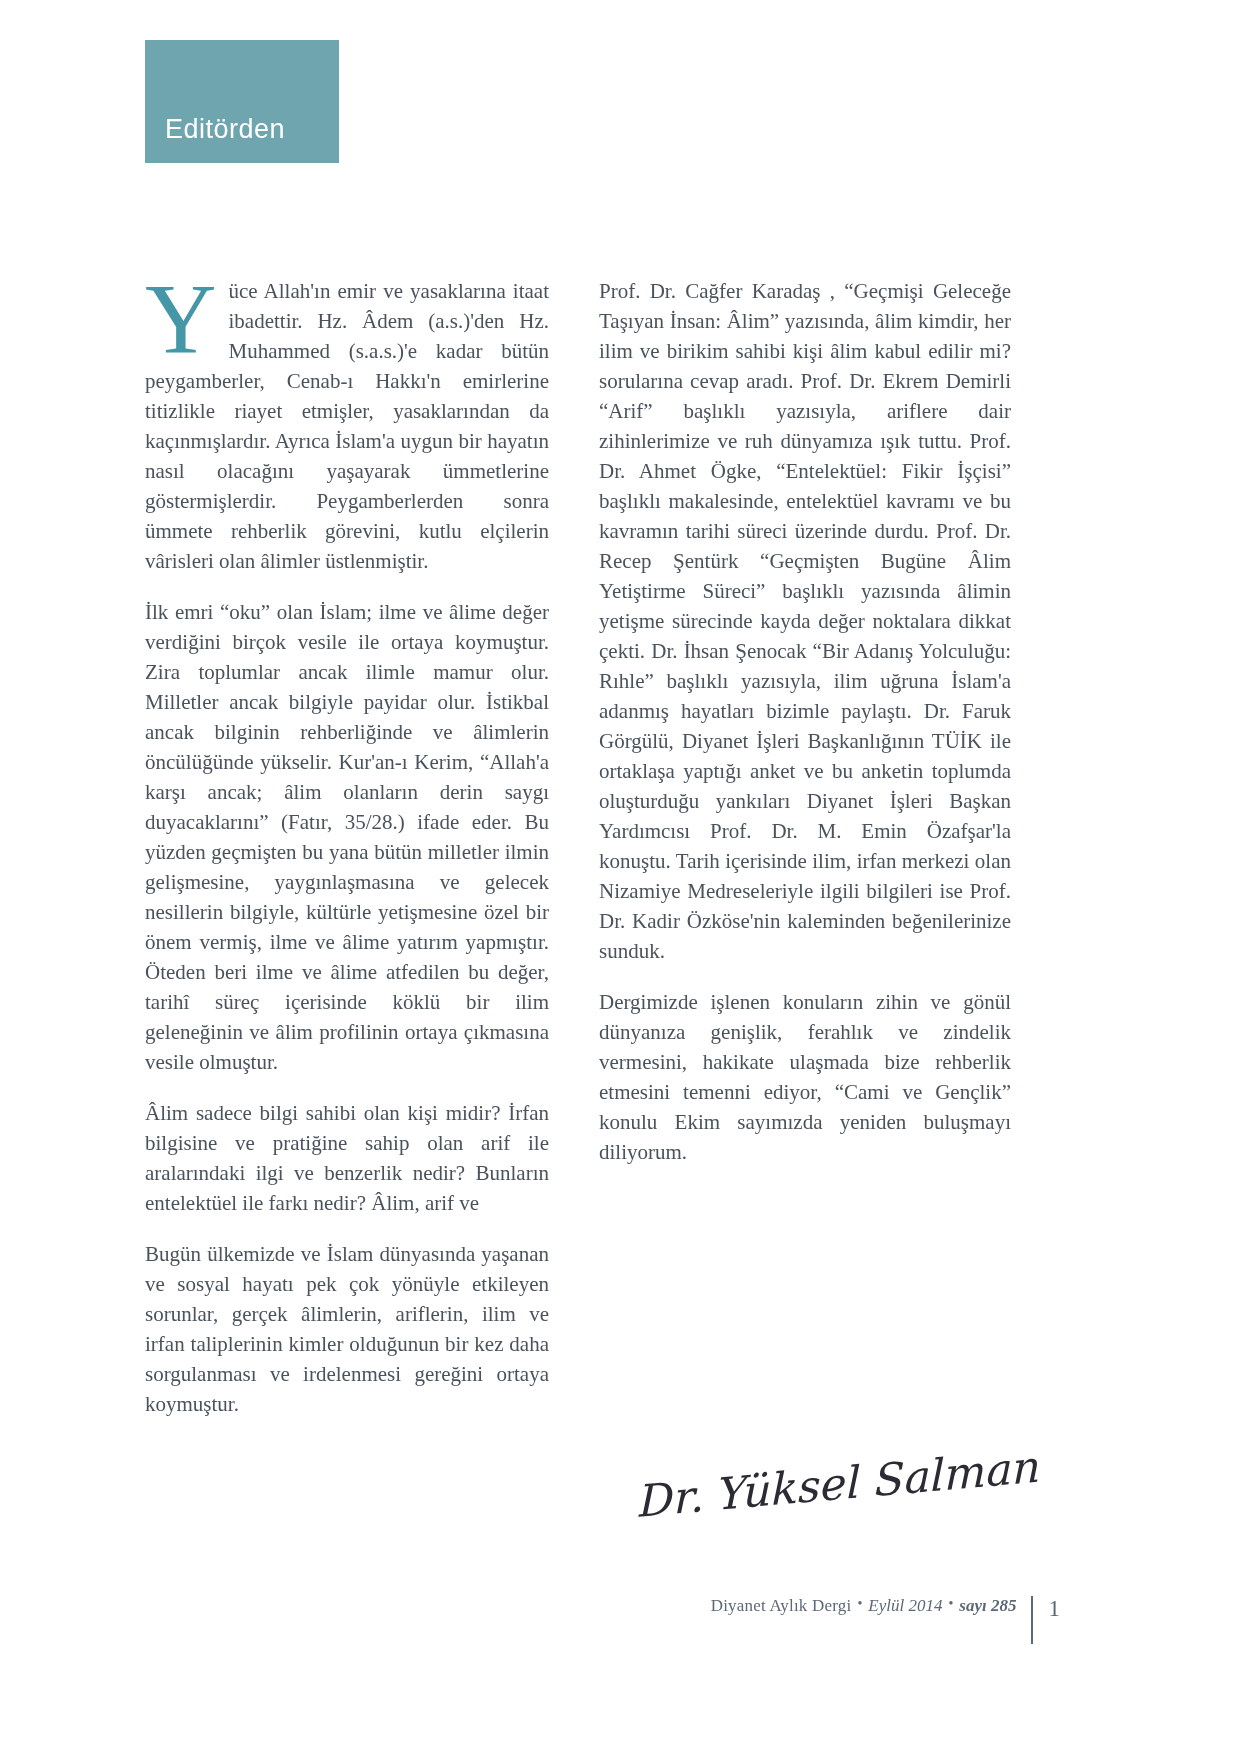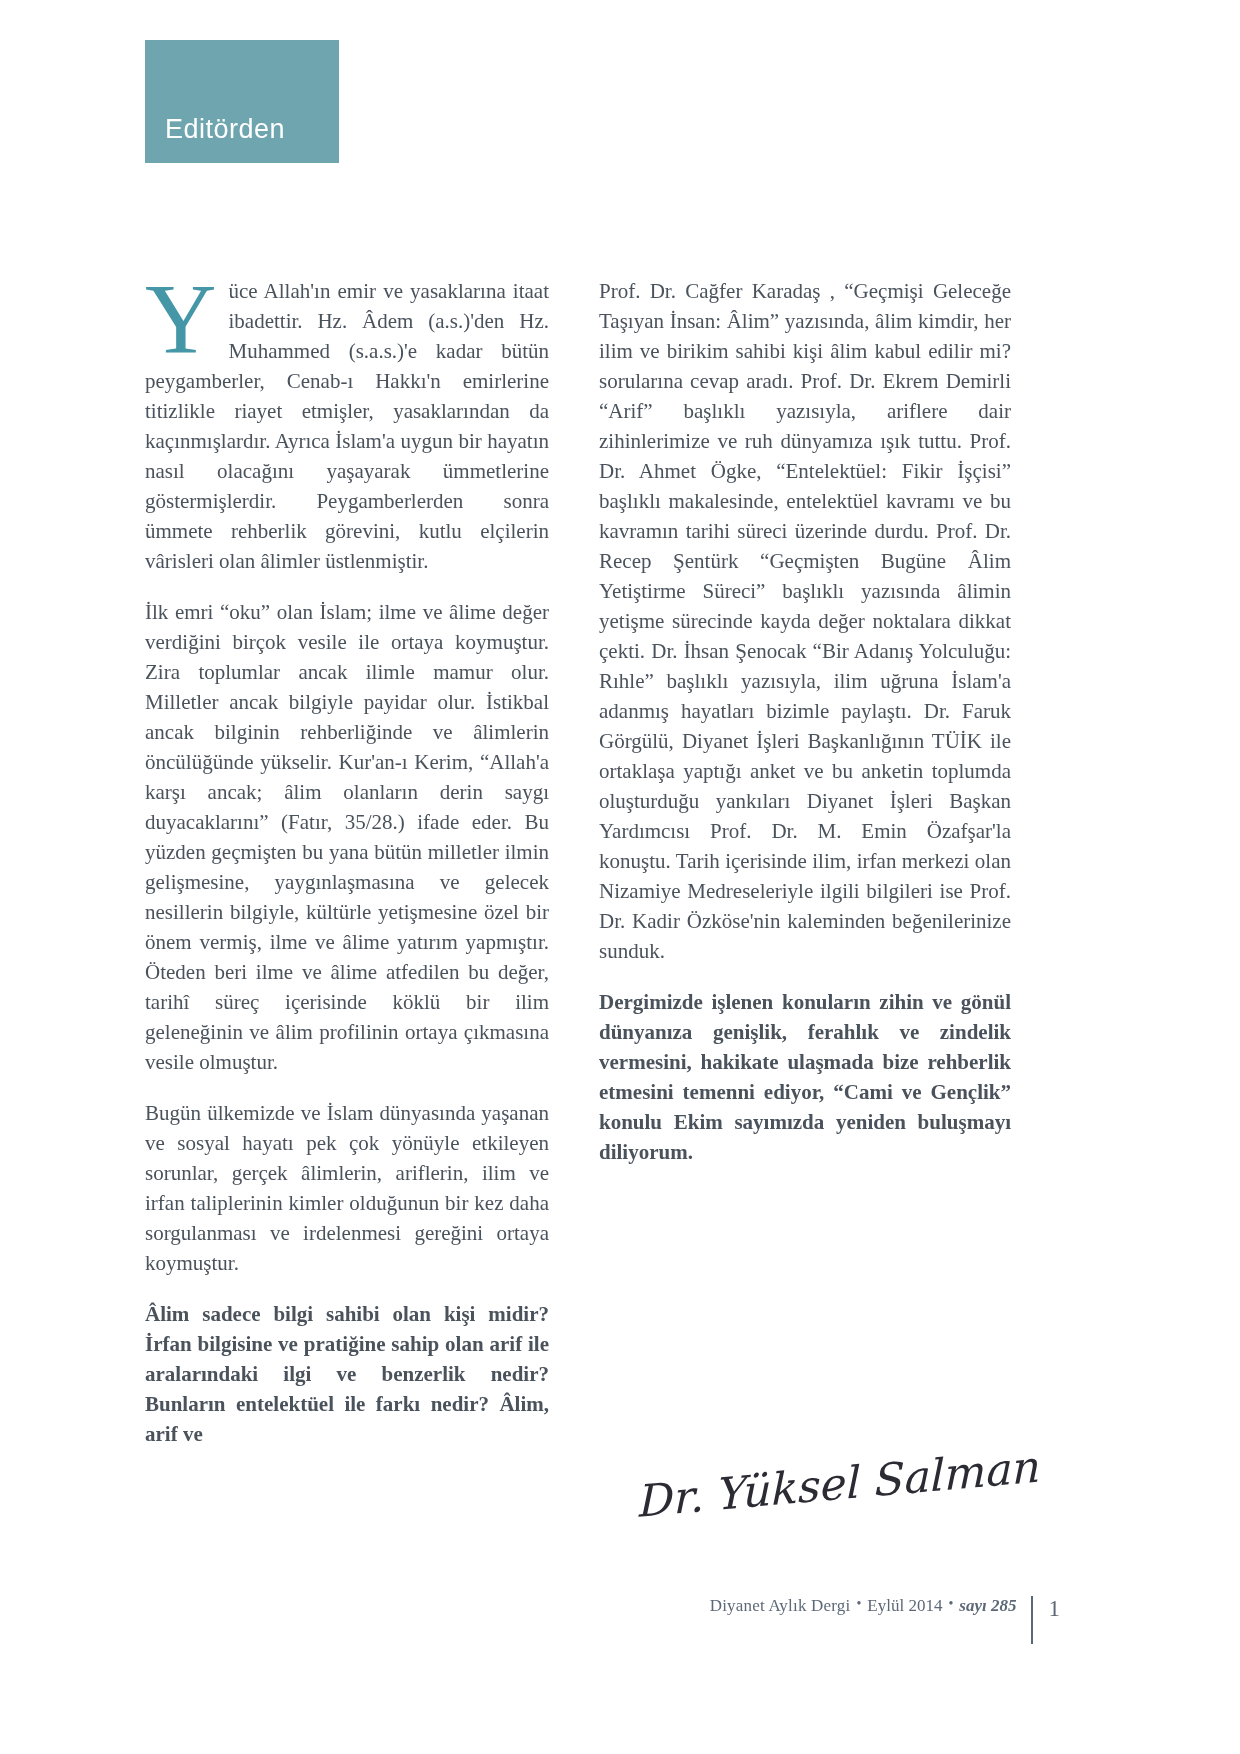--- a/index.html
+++ b/index.html
@@ -38,21 +38,21 @@
     top: 276px;
     width: 404px;
     color: #4A525C;
     font-size: 21px;
     line-height: 30px;
     text-align: justify;
   }
   .column.left  { left: 145px; }
   .column.right { left: 599px; width: 412px; }
   .column p { margin: 0 0 21px 0; }
-  .column p:last-child { margin-bottom: 0; font-weight: bold; }
+  .column p:last-child { margin-bottom: 0; }
 
   .dropcap {
     float: left;
     color: #4596A7;
     font-size: 99px;
     line-height: 78px;
     padding: 4px 12px 0 0;
     font-family: "Liberation Serif", serif;
   }
 
@@ -78,21 +78,21 @@
     top: 1596px;
     width: 520px;
     height: 52px;
     display: flex;
     justify-content: flex-end;
     color: #5D6877;
     font-size: 17px;
   }
   .footer .journal { letter-spacing: 0.2px; }
   .footer .sep { margin: 0 6px; font-size: 14px; }
-  .footer .date { }
+  .footer .date { font-style: italic; }
   .footer .issue { font-style: italic; font-weight: bold; }
   .footer .divider {
     width: 2px;
     height: 48px;
     background: #5D6877;
     margin: 0 16px 0 14px;
   }
   .footer .pagenum {
     font-size: 23px;
     font-family: "Liberation Serif", serif;
@@ -103,22 +103,22 @@
 
 <div class="page">
 
   <div class="tagbox">
     <span class="taglabel">Editörden</span>
   </div>
 
   <div class="column left">
     <p><span class="dropcap">Y</span><span>üce Allah'ın emir ve yasaklarına itaat ibadettir. Hz. Âdem (a.s.)'den Hz. Muhammed (s.a.s.)'e kadar bütün peygamberler, Cenab-ı Hakkı'n emirlerine titizlikle riayet etmişler, yasaklarından da kaçınmışlardır. Ayrıca İslam'a uygun bir hayatın nasıl olacağını yaşayarak ümmetlerine göstermişlerdir. Peygamberlerden sonra ümmete rehberlik görevini, kutlu elçilerin vârisleri olan âlimler üstlenmiştir.</span></p>
     <p>İlk emri “oku” olan İslam; ilme ve âlime değer verdiğini birçok vesile ile ortaya koymuştur. Zira toplumlar ancak ilimle mamur olur. Milletler ancak bilgiyle payidar olur. İstikbal ancak bilginin rehberliğinde ve âlimlerin öncülüğünde yükselir. Kur'an-ı Kerim, “Allah'a karşı ancak; âlim olanların derin saygı duyacaklarını” (Fatır, 35/28.) ifade eder. Bu yüzden geçmişten bu yana bütün milletler ilmin gelişmesine, yaygınlaşmasına ve gelecek nesillerin bilgiyle, kültürle yetişmesine özel bir önem vermiş, ilme ve âlime yatırım yapmıştır. Öteden beri ilme ve âlime atfedilen bu değer, tarihî süreç içerisinde köklü bir ilim geleneğinin ve âlim profilinin ortaya çıkmasına vesile olmuştur.</p>
+    <p>Âlim sadece bilgi sahibi olan kişi midir? İrfan bilgisine ve pratiğine sahip olan arif ile aralarındaki ilgi ve benzerlik nedir? Bunların entelektüel ile farkı nedir? Âlim, arif ve</p>
     <p>Bugün ülkemizde ve İslam dünyasında yaşanan ve sosyal hayatı pek çok yönüyle etkileyen sorunlar, gerçek âlimlerin, ariflerin, ilim ve irfan taliplerinin kimler olduğunun bir kez daha sorgulanması ve irdelenmesi gereğini ortaya koymuştur.</p>
-    <p>Âlim sadece bilgi sahibi olan kişi midir? İrfan bilgisine ve pratiğine sahip olan arif ile aralarındaki ilgi ve benzerlik nedir? Bunların entelektüel ile farkı nedir? Âlim, arif ve</p>
   </div>
 
   <div class="column right">
     <p>Prof. Dr. Cağfer Karadaş , “Geçmişi Geleceğe Taşıyan İnsan: Âlim” yazısında, âlim kimdir, her ilim ve birikim sahibi kişi âlim kabul edilir mi? sorularına cevap aradı. Prof. Dr. Ekrem Demirli “Arif” başlıklı yazısıyla, ariflere dair zihinlerimize ve ruh dünyamıza ışık tuttu. Prof. Dr. Ahmet Ögke, “Entelektüel: Fikir İşçisi” başlıklı makalesinde, entelektüel kavramı ve bu kavramın tarihi süreci üzerinde durdu. Prof. Dr. Recep Şentürk “Geçmişten Bugüne Âlim Yetiştirme Süreci” başlıklı yazısında âlimin yetişme sürecinde kayda değer noktalara dikkat çekti. Dr. İhsan Şenocak “Bir Adanış Yolculuğu: Rıhle” başlıklı yazısıyla, ilim uğruna İslam'a adanmış hayatları bizimle paylaştı. Dr. Faruk Görgülü, Diyanet İşleri Başkanlığının TÜİK ile ortaklaşa yaptığı anket ve bu anketin toplumda oluşturduğu yankıları Diyanet İşleri Başkan Yardımcısı Prof. Dr. M. Emin Özafşar'la konuştu. Tarih içerisinde ilim, irfan merkezi olan Nizamiye Medreseleriyle ilgili bilgileri ise Prof. Dr. Kadir Özköse'nin kaleminden beğenilerinize sunduk.</p>
     <p>Dergimizde işlenen konuların zihin ve gönül dünyanıza genişlik, ferahlık ve zindelik vermesini, hakikate ulaşmada bize rehberlik etmesini temenni ediyor, “Cami ve Gençlik” konulu Ekim sayımızda yeniden buluşmayı diliyorum.</p>
   </div>
 
   <div class="signature">Dr. Yüksel Salman</div>
 
   <div class="footer">

